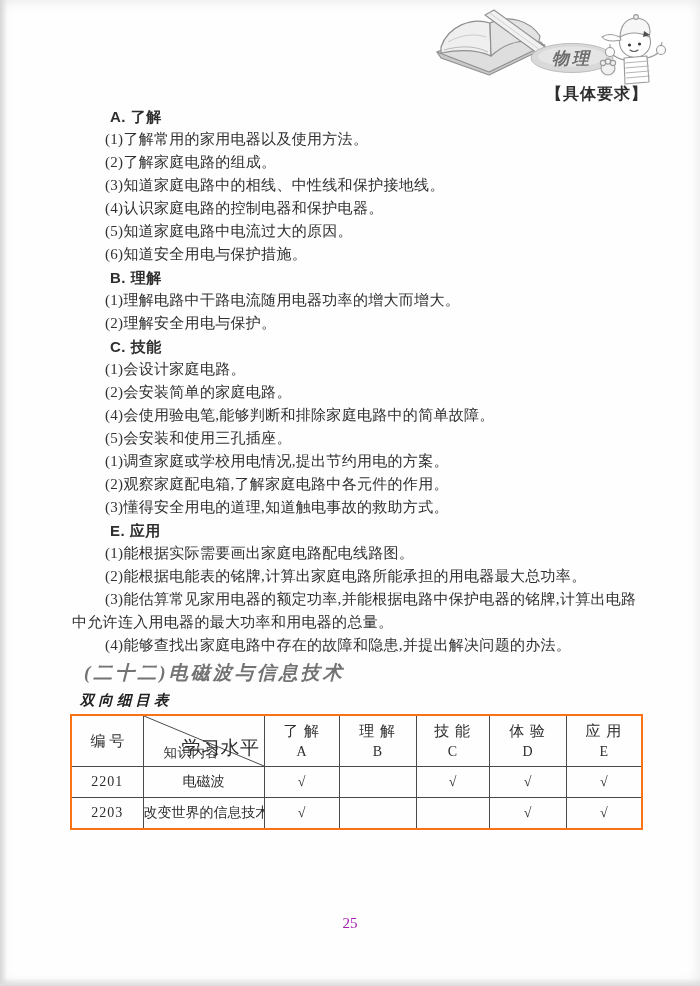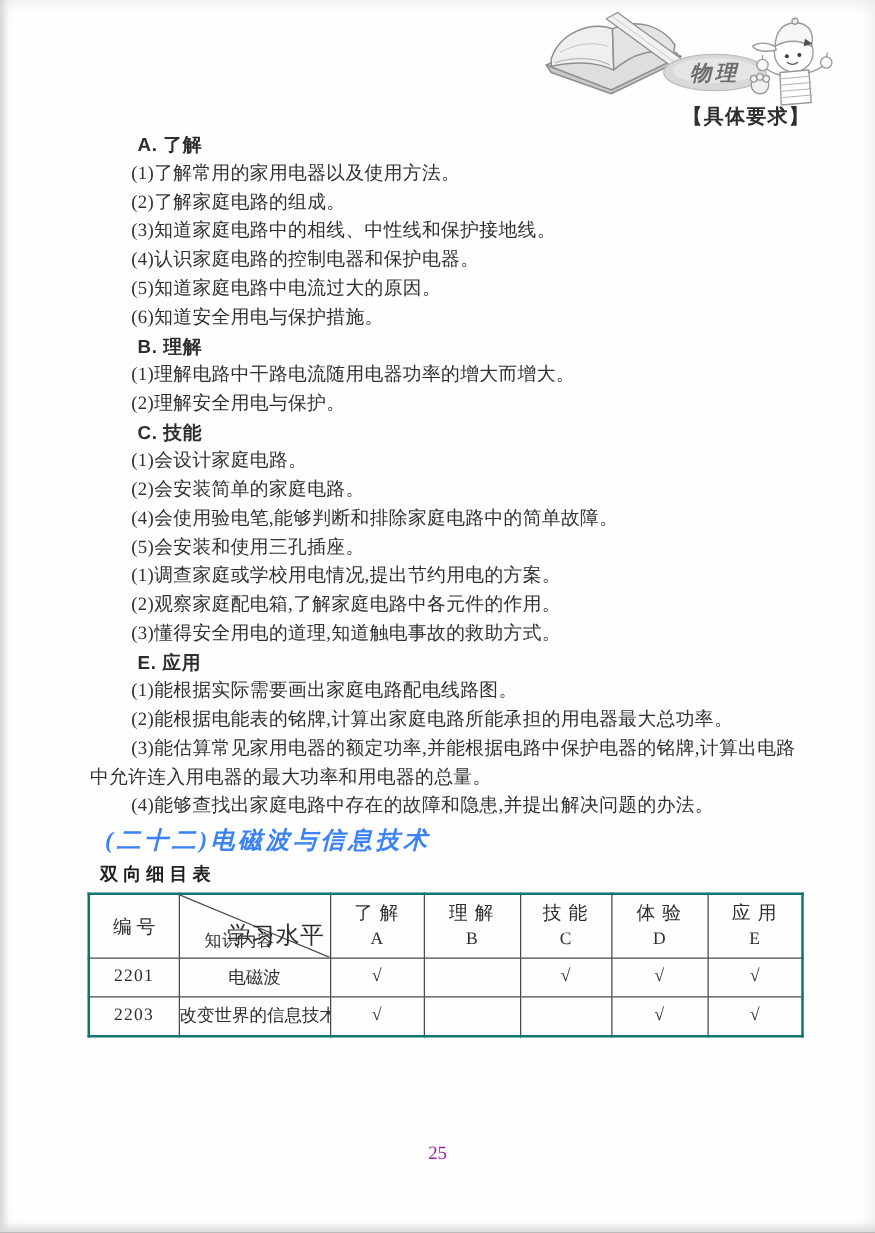--- a/index.html
+++ b/index.html
@@ -41,33 +41,33 @@
   .item {
     font-size:15px; line-height:23px;
     text-indent:33px; margin:0; letter-spacing:0.3px;
     color:#303030;
   }
 
   .sub-title {
     font-family:"Liberation Serif","DejaVu Serif",serif;
     font-style:italic; font-weight:bold;
     font-size:19px; line-height:24px;
-    margin:4px 0 0 12px; letter-spacing:3px; color:#3b82f6;
+    margin:4px 0 0 12px; letter-spacing:3px; color:#737373;
   }
   .table-label {
-    font-weight:bold;
+    font-style:italic; font-weight:bold;
     font-size:14.5px; line-height:20px;
     margin:5px 0 4px 8px; letter-spacing:4px; color:#222;
   }
 
   
   table.spec {
     border-collapse:collapse; table-layout:fixed;
     width:571px; margin-left:-2px;
-    border:2px solid #0f766e;
+    border:2px solid #f97316;
   }
   table.spec th, table.spec td {
     border:1px solid #4a4a4a;
     text-align:center; vertical-align:middle;
     font-weight:normal; padding:0;
     overflow:hidden; white-space:nowrap;
   }
   table.spec thead th { height:50px; font-size:15px; }
   table.spec tbody td { height:30px; font-size:14px; }
   .lvl-name { line-height:22px; letter-spacing:1px; }

